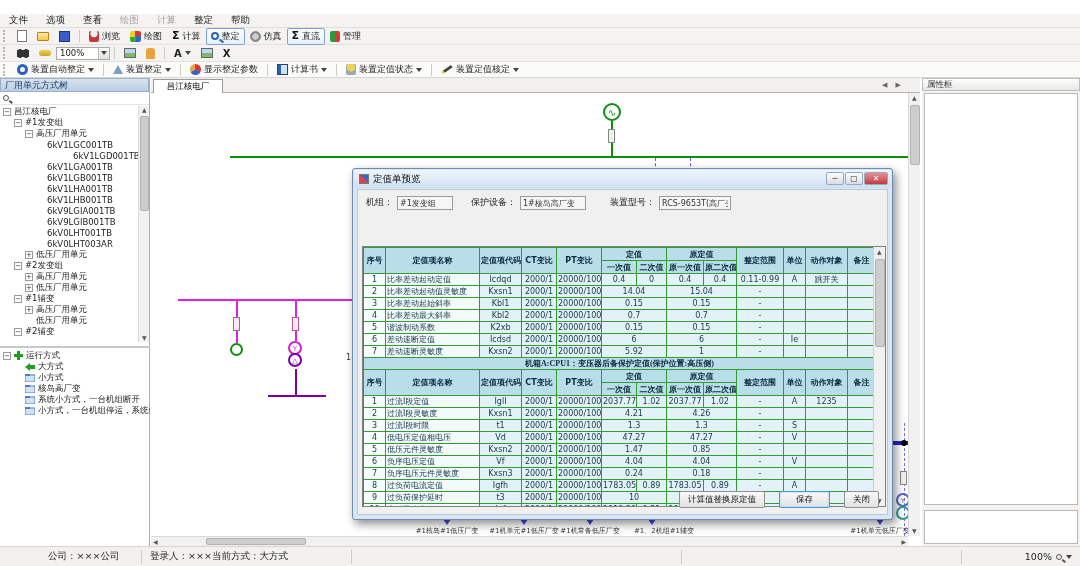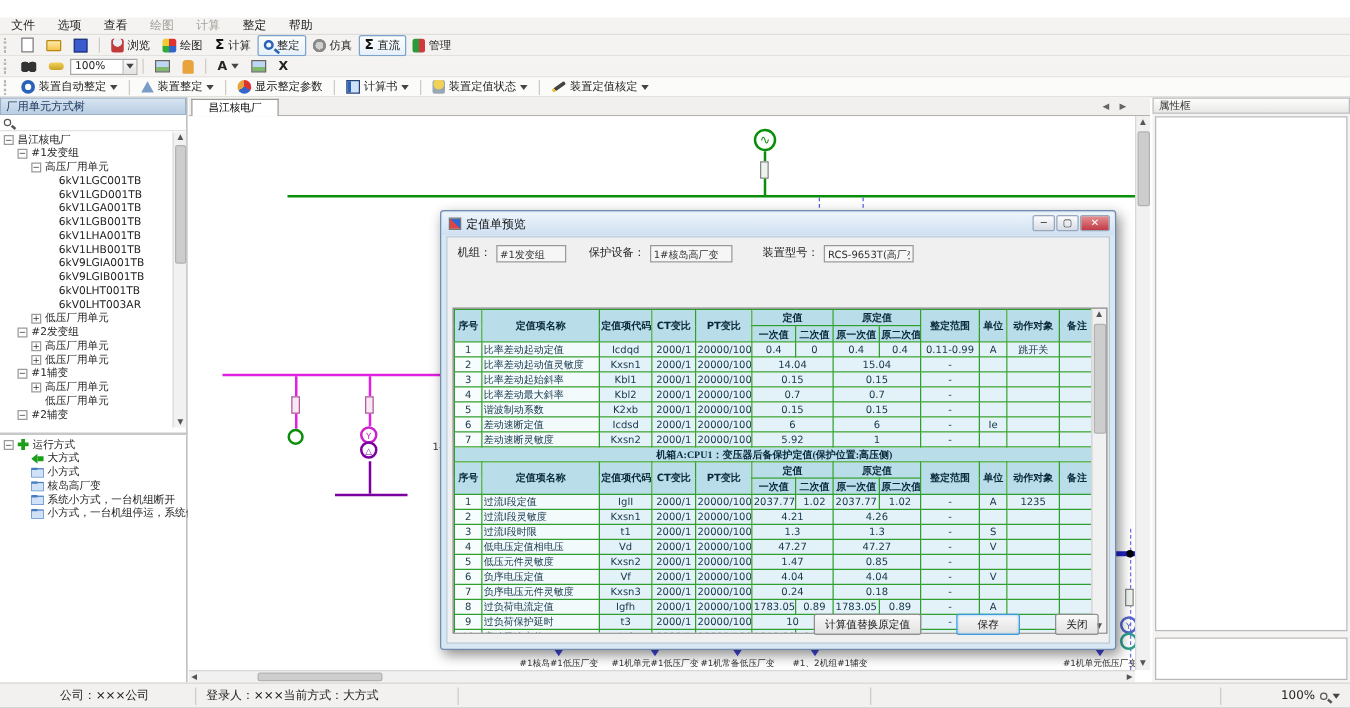--- a/index.html
+++ b/index.html
@@ -112,21 +112,21 @@
     font-family:"DejaVu Sans","Liberation Sans",sans-serif;}
   .tblwrap{position:absolute; left:4px; top:56px; width:524px; height:261px; background:#fff; border:1px solid #808080; overflow:hidden;}
   .tblscroll{position:absolute; right:0; top:0; width:12px; height:259px; background:#f1f1f1; border-left:1px solid #cfcfcf;}
   table.vals{border-collapse:collapse; table-layout:fixed; width:512px; font-size:8px;}
   table.vals td,table.vals th{border:1px solid var(--grid); overflow:hidden; white-space:nowrap; padding:0 1px; height:11px;}
   table.vals th{background:var(--hdr-bg); font-weight:bold; color:#0a2a3c; height:13px; font-size:8px;}
   table.vals td{background:var(--cell-bg); color:#15364a; text-align:center;}
   table.vals td.namec{text-align:left; background:var(--cell-bg2);}
   table.vals td.noc{background:#f7fcfd;}
   table.vals td.section{background:var(--hdr-bg); font-weight:bold; text-align:center; color:#0a2a3c;font-family:Liberation Serif, serif;}
-  .dlg-btns{position:absolute; right:8px; bottom:6px; display:flex; gap:28px;}
+  .dlg-btns{position:absolute; right:8px; bottom:6px; display:flex; gap:14px;}
   .dbtn{height:17px; border:1px solid #8e8f8f; border-radius:2px; background:var(--btn-grad);
     font-size:8.5px; display:flex; align-items:center; justify-content:center; padding:0 8px; color:#111;}
   .dbtn.default{border:1px solid #3f9bdc; box-shadow:0 0 2px #7cc0ef inset; padding:0 16px;}
 
   
   .i-page{width:10px; height:12px; background:#fff; border:1px solid #7a7a7a;}
   .i-folder{width:12px; height:9px; background:linear-gradient(#ffe9a8,#f4c64e); border:1px solid #b8860b; border-radius:1px;}
   .i-floppy{width:11px; height:11px; background:#3a5ccc; border:1px solid #22367a;}
   .i-person{width:10px; height:11px; background:radial-gradient(circle at 50% 25%,#e8eef5 35%,#c23b3b 40%);border-radius:2px;}
   .i-pin{width:11px; height:11px; background:conic-gradient(#d33 0 25%,#36c 0 50%,#3a3 0 75%,#ec3 0);border-radius:2px;}
@@ -293,21 +293,21 @@
           <span>#1发变组</span>
         </div>
         <div class="trow" style="padding-left: 25px;">
           <span class="exp">−</span>
           <span>高压厂用单元</span>
         </div>
         <div class="trow" style="padding-left: 36px;">
           <span style="width:11px;flex:none"></span>
           <span>6kV1LGC001TB</span>
         </div>
-        <div class="trow" style="padding-left: 36px;">
+        <div class="trow" style="padding-left: 36px; margin-left: 26px;">
           <span style="width:11px;flex:none"></span>
           <span>6kV1LGD001TB</span>
         </div>
         <div class="trow" style="padding-left: 36px;">
           <span style="width:11px;flex:none"></span>
           <span>6kV1LGA001TB</span>
         </div>
         <div class="trow" style="padding-left: 36px;">
           <span style="width:11px;flex:none"></span>
           <span>6kV1LGB001TB</span>
@@ -492,21 +492,21 @@
 
   <div class="right-panel">
     <div class="rp-hdr">
         <span>属性框</span>
       </div>
     <div class="rp-box1"></div>
     <div class="rp-box2"></div>
   </div>
 
   <div class="statusbar">
-    <span class="scell" style="width:157px;padding-left:48px;">公司：×××公司</span>
+    <span class="scell" style="width:142px;padding-left:48px;">公司：×××公司</span>
     <span class="scell" style="width:210px;">
       <span>登录人：×××</span>
         <span>当前方式：大方式</span>
     </span>
     <span class="scell" style="width:330px;"></span>
     <span class="scell" style="width:280px;"></span>
     <span class="szoom">
       <span>100%</span>
       <span class="mag"></span>
       <span class="arrow-dn"></span>

